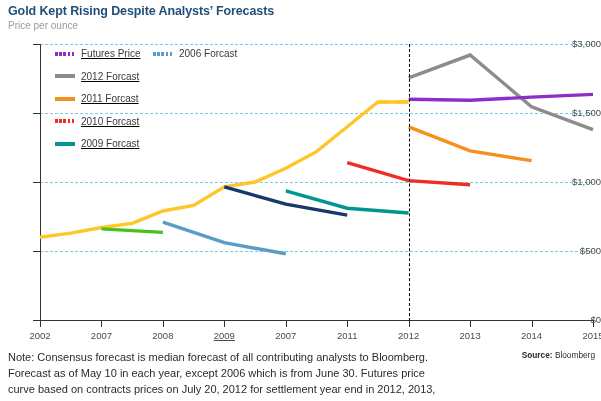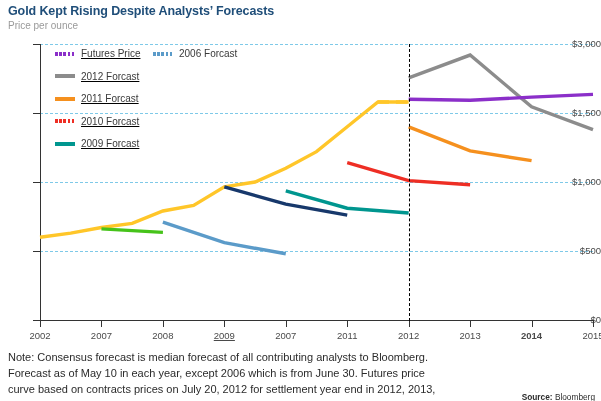--- a/index.html
+++ b/index.html
@@ -86,21 +86,21 @@
   }
 
   .note {
     position: absolute; left: 8px; top: 350px;
     width: 430px;
     font-size: 11px; line-height: 1.45;
     color: #2b2b2b;
   }
   .source {
     position: absolute; right: 6px; top: 350px;
-    font-size: 8.3px; color: #2b2b2b; white-space: nowrap; margin-top: 42px;
+    font-size: 8.3px; color: #2b2b2b; white-space: nowrap;
   }
   .source b { font-weight: bold; }
 </style>
 </head>
 <body>
 
 <div id="root">
 
   <div class="title">Gold Kept Rising Despite Analysts’ Forecasts</div>
   <div class="subtitle">Price per ounce</div>
@@ -134,21 +134,21 @@
       <div class="xlabel" style="left: 224.333px; text-decoration: underline;">2009</div>
       <div class="xtick" style="left: 285.778px;"></div>
       <div class="xlabel" style="left: 285.778px;">2007</div>
       <div class="xtick" style="left: 347.222px;"></div>
       <div class="xlabel" style="left: 347.222px;">2011</div>
       <div class="xtick" style="left: 408.667px;"></div>
       <div class="xlabel" style="left: 408.667px;">2012</div>
       <div class="xtick" style="left: 470.111px;"></div>
       <div class="xlabel" style="left: 470.111px;">2013</div>
       <div class="xtick" style="left: 531.556px;"></div>
-      <div class="xlabel" style="left: 531.556px; font-weight: bold;">2014</div>
+      <div class="xlabel" style="left: 531.556px;">2014</div>
       <div class="xtick" style="left: 593px;"></div>
       <div class="xlabel" style="left: 593px;">2015</div>
     </div>
 
   <div class="axis-y"></div>
   <div class="axis-x"></div>
 
   <svg class="series" id="series-svg" width="601" height="401">
       <polyline points="40.00,237.20 70.72,233.06 101.44,227.54 132.17,223.40 162.89,210.98 193.61,205.46 224.33,186.83 255.06,182.00 285.78,168.20 316.50,151.64 347.22,126.80 377.94,101.96 408.67,101.96" fill="none" stroke="#FFC629" stroke-width="3.4" stroke-linecap="butt" stroke-linejoin="miter"></polyline>
       <polyline points="377.94,101.96 408.67,101.96" fill="none" stroke="#FFC629" stroke-width="3.4" stroke-linecap="butt" stroke-linejoin="miter" stroke-dasharray="11 7"></polyline>

